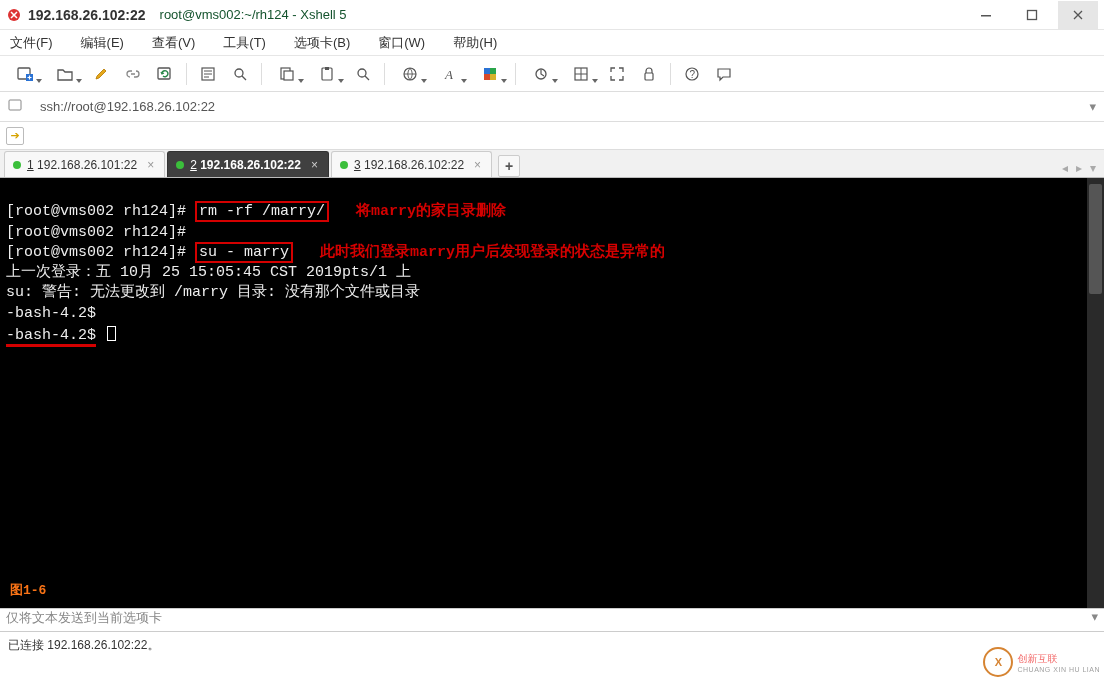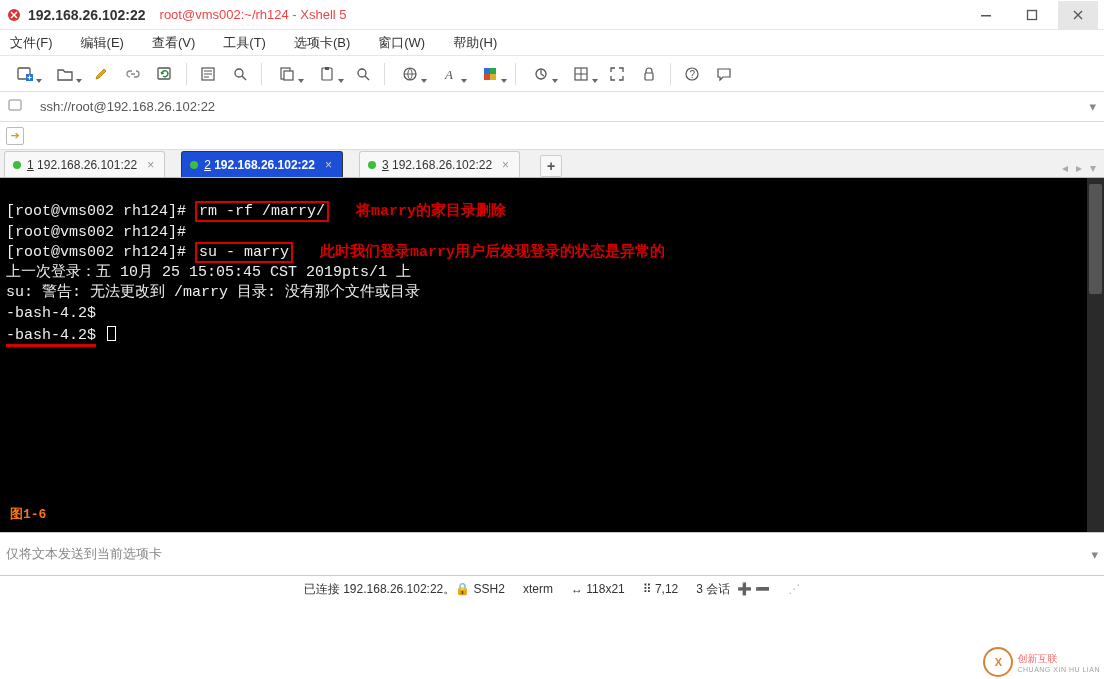--- a/index.html
+++ b/index.html
@@ -17,21 +17,21 @@
     height: 30px;
     background: #fff;
     display: flex;
     align-items: center;
     padding: 0 6px;
     gap: 6px;
     border-bottom: 1px solid #e6e6e6;
   }
   .titlebar .app-icon { width:16px; height:16px; color:#d33; }
   .titlebar .title-ip { font-weight: bold; font-size: 14px; }
-  .titlebar .title-path { color:#ef4444; font-size: 13px; margin-left: 8px; }
+  .titlebar .title-path { color:#14532d; font-size: 13px; margin-left: 8px; }
   .titlebar .spacer { flex:1; }
   .win-btn {
     width: 40px; height: 28px; display:flex; align-items:center; justify-content:center;
     color:#777;
   }
   .win-btn.close-btn { background:#e6e6e6; }
 
   .menubar {
     height: 26px;
     display: flex;
@@ -97,25 +97,25 @@
   .tab {
     height:26px;
     display:flex; align-items:center;
     padding:0 10px 0 8px;
     gap:6px;
     border:1px solid #ccc;
     border-bottom:none;
     background:#f8f8f8;
     border-top-left-radius:3px;
     border-top-right-radius:3px;
-    margin-right:16px;
+    margin-right:2px;
     font-size:12px;
   }
   .tab.active {
-    background:#1d4ed8;
+    background:#404040;
     color:#fff;
     border-color:#333;
   }
   .tab .dot { width:8px;height:8px;border-radius:50%; background:#3bbf3b; }
   .tab .close-x { color:#999; font-size:12px; margin-left:4px; }
   .tab.active .close-x { color:#ccc; }
   .tab-add {
     width:22px;height:22px; border:1px solid #ccc; border-radius:2px;
     display:flex;align-items:center;justify-content:center;
     background:#f8f8f8; margin-left:4px; margin-top:1px;
@@ -127,21 +127,21 @@
     color:#aaa; font-size:12px;
   }
   .tab-nav span { padding:2px 4px; }
 
   .terminal {
     background:#000;
     color:#eee;
     font-family: "Consolas","Courier New",monospace;
     font-size: 15px;
     line-height: 1.35;
-    height: 354px;
+    height: 430px;
     padding: 4px 6px;
     position:relative;
     white-space: pre;
   }
   .terminal .sb {
     position:absolute; right:0; top:0; width:17px; height:100%;
     background:#2a2a2a;
   }
   .terminal .sb .thumb {
     position:absolute; left:2px; right:2px; top:6px; height:110px;
@@ -153,29 +153,29 @@
   .cursor {
     display:inline-block; width:9px; height:15px;
     border:1px solid #fff; margin-left:2px; transform:translateY(2px);
   }
   .figure-label {
     position:absolute; left:10px; bottom:8px;
     color:#f97316; font-weight:bold; font-size:13px;
   }
 
   .inputbar {
-    height:44px; border-top:1px solid #ccc; border-bottom:1px solid #ccc;
-    display:flex; align-items:center; padding:0 6px;
+    height:24px; border-top:1px solid #ccc; border-bottom:1px solid #ccc;
+    display:flex; align-items:flex-start; padding:0 6px;
     color:#888; font-size:13px;
   }
   .statusbar {
     height:26px;
     display:flex; align-items:center; padding:0 8px;
     font-size:12px; color:#333;
-    justify-content:center;
+    justify-content:space-between;
   }
   .statusbar .s-right { display:flex; gap:18px; align-items:center; }
 
   .watermark {
     position:absolute; right:4px; bottom:2px;
     display:flex; align-items:center; gap:4px;
     opacity:0.8;
     font-size:11px; color:#aa4400;
     pointer-events:none;
   }
@@ -405,28 +405,20 @@
 </div>
 
 <div class="inputbar">
   <span>仅将文本发送到当前选项卡</span>
   <span style="flex:1"></span>
   <span style="color:#888;">▾</span>
 </div>
 
 <div class="statusbar">
   <span>已连接 192.168.26.102:22。</span>
-  <div class="s-right">
-    <span><span>🔒</span> <span>SSH2</span></span>
-    <span>xterm</span>
-    <span>↔ <span>118x21</span></span>
-    <span>⠿ <span>7,12</span></span>
-    <span><span>3 会话</span> &nbsp;➕ ➖</span>
-    <span style="color:#bbb;">⋰</span>
-  </div>
 </div>
 
 <div class="watermark">
   <div class="wm-circle">X</div>
   <div>
     <div style="font-size:10px; font-weight:normal; color:#ef4444;">创新互联</div>
     <div style="font-size:7px; letter-spacing:0.5px; color:#888;">CHUANG XIN HU LIAN</div>
   </div>
 </div>
 

